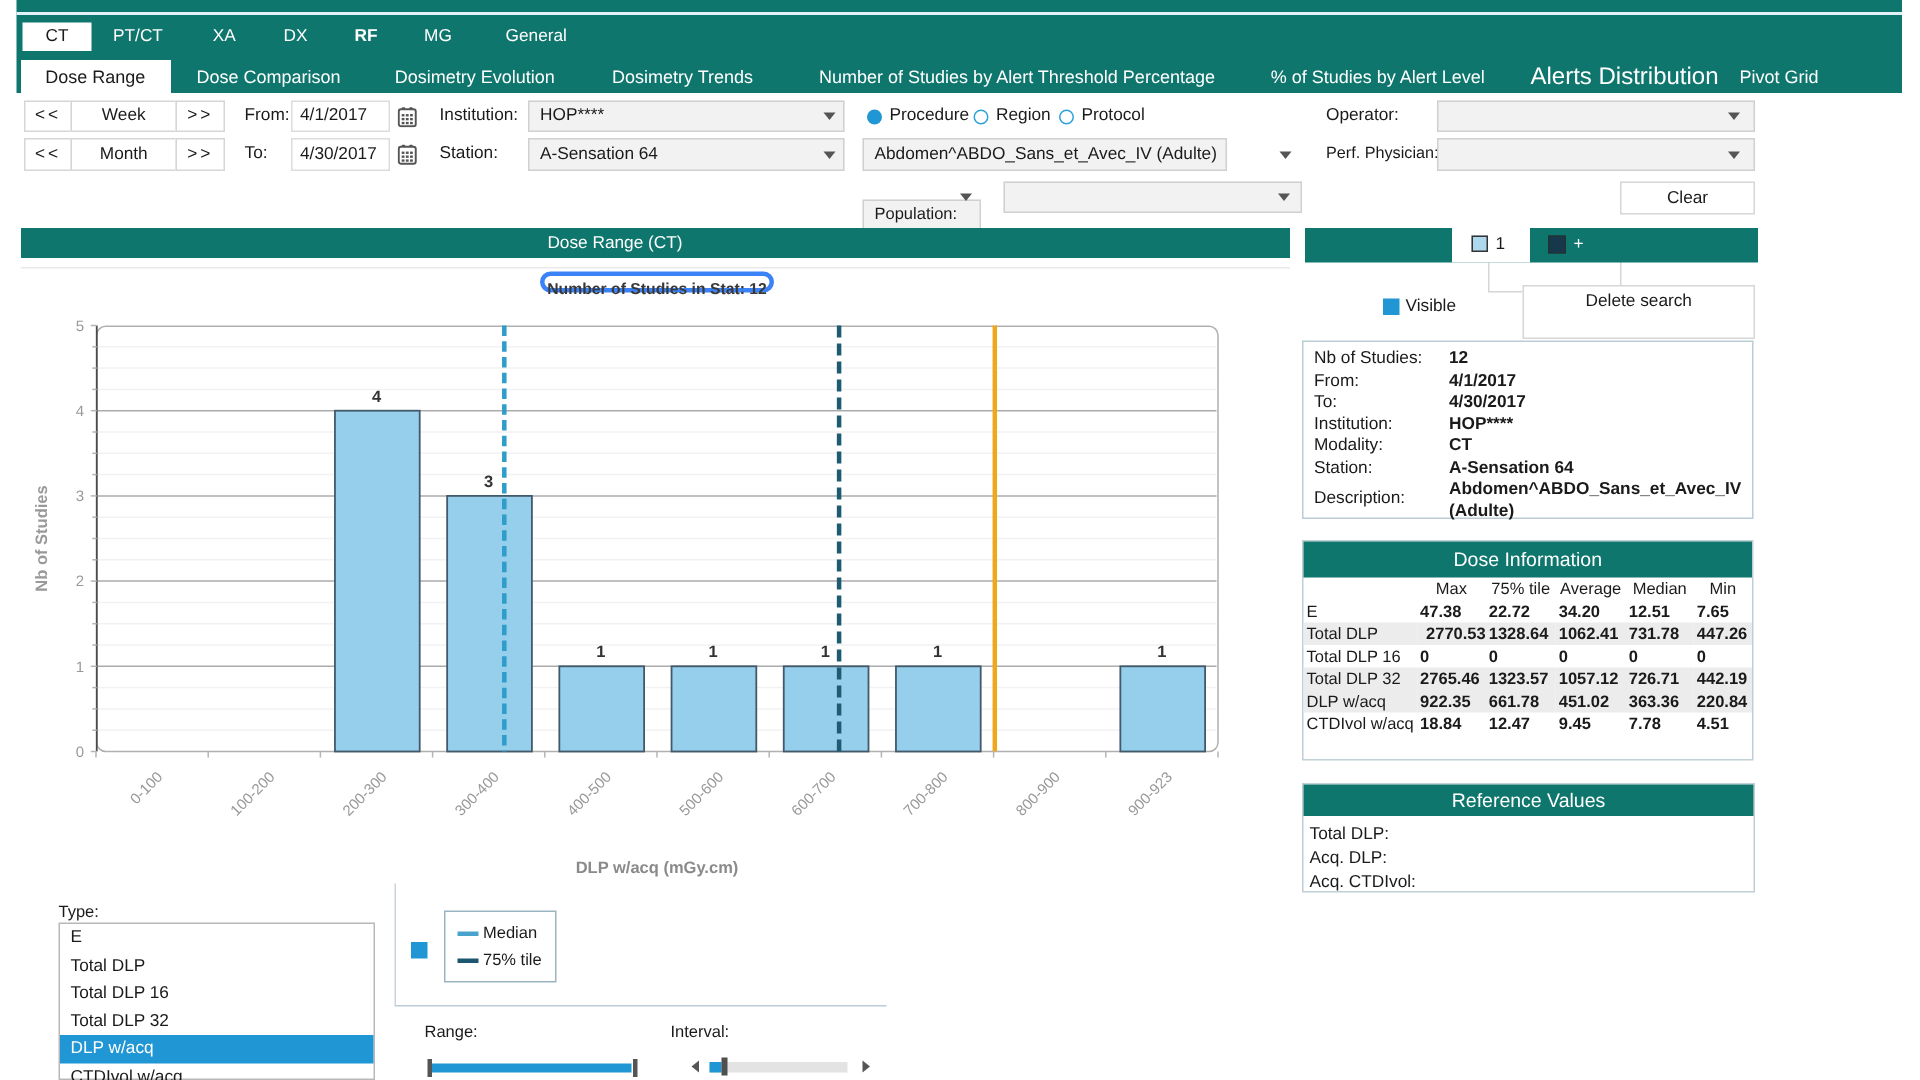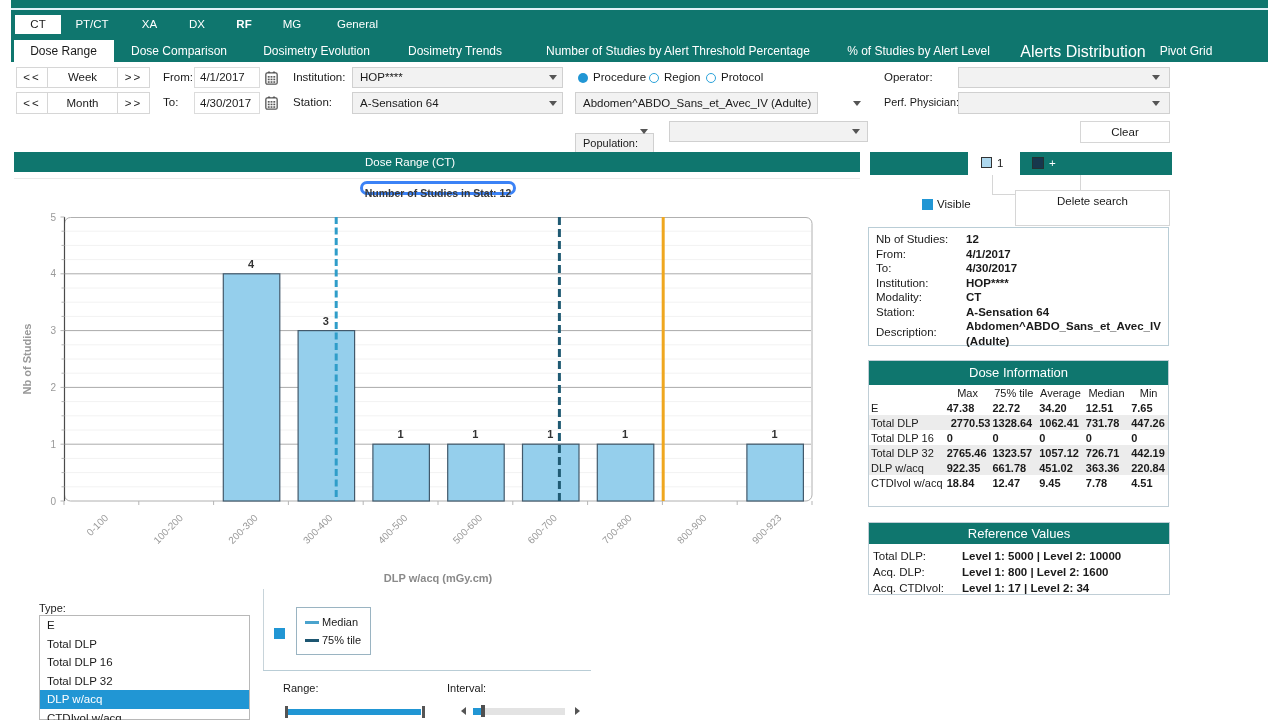--- a/index.html
+++ b/index.html
@@ -307,21 +307,20 @@
           <td style="font-weight:bold; padding-left:2px;">7.78</td>
           <td style="font-weight:bold; padding-left:2px;">4.51</td>
         </tr>
   </tbody>
     </table>
 </div>
 
 <div class="abs" style="left:868px; top:522px; width:302px; height:73px; border:1px solid #c0ced6;">
   <div class="abs blue wtxt ctr" style="left:0; top:0; width:300px; height:21px; font-size:13px; line-height:21px;">Reference Values</div>
   <div class="abs" style="left:4px; top:25px; font-size:11.5px; line-height:16px;">Total DLP:<br>Acq. DLP:<br>Acq. CTDIvol:</div>
-  <div class="abs" style="left:93px; top:25px; font-size:11.5px; line-height:16px; font-weight:bold;">Level 1: 5000 | Level 2: 10000<br>Level 1: 800 | Level 2: 1600<br>Level 1: 17 | Level 2: 34</div>
 </div>
 
 <div class="lbl" style="left:39px; top:598px; font-size:11px;">Type:</div>
 <div class="abs" style="left:39px; top:615px; width:211px; height:105px; border:1px solid #b8b8b8; background:#fff; font-size:11.5px;">
   <div style="height:18.5px; line-height:18.5px; padding-left:7px;">E</div>
   <div style="height:18.5px; line-height:18.5px; padding-left:7px;">Total DLP</div>
   <div style="height:18.5px; line-height:18.5px; padding-left:7px;">Total DLP 16</div>
   <div style="height:18.5px; line-height:18.5px; padding-left:7px;">Total DLP 32</div>
   <div style="height:18.5px; line-height:18.5px; padding-left:7px; background:#2196d4; color:#fff;">DLP w/acq</div>
   <div style="height:18.5px; line-height:18.5px; padding-left:7px;">CTDIvol w/acq</div>

